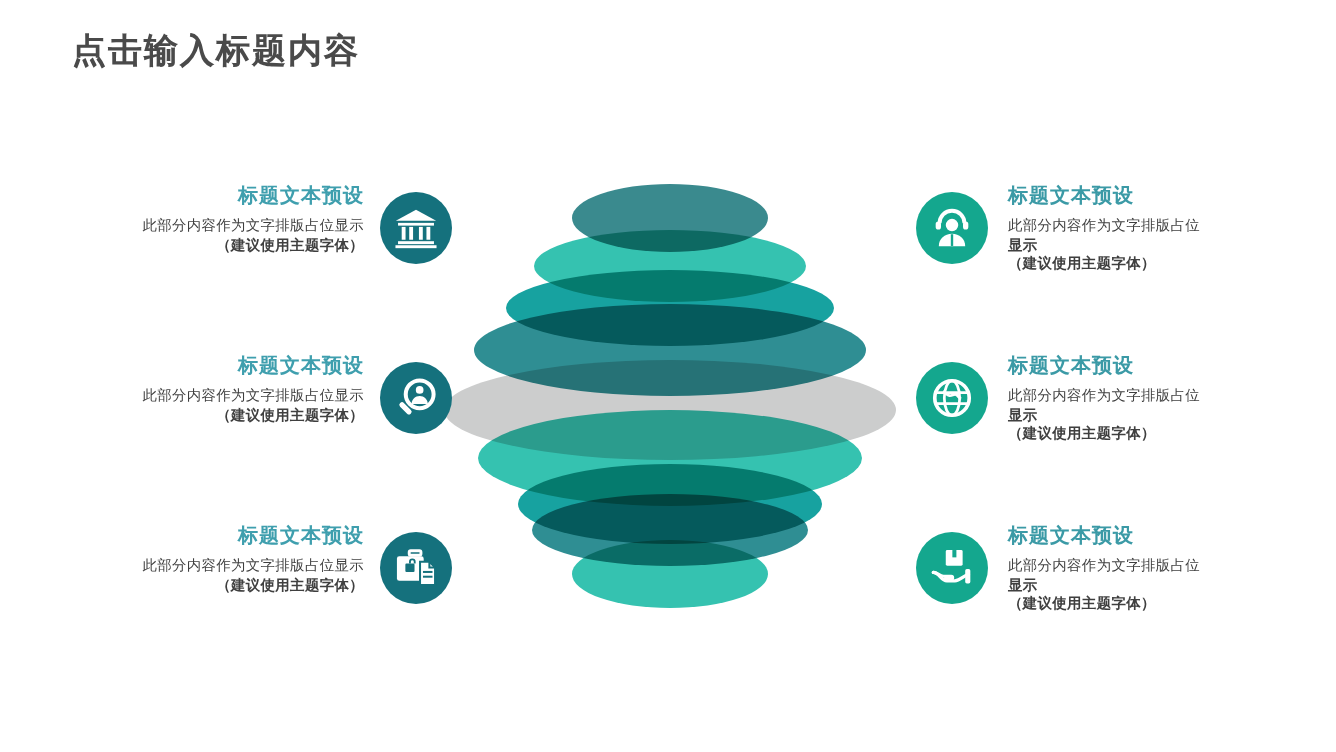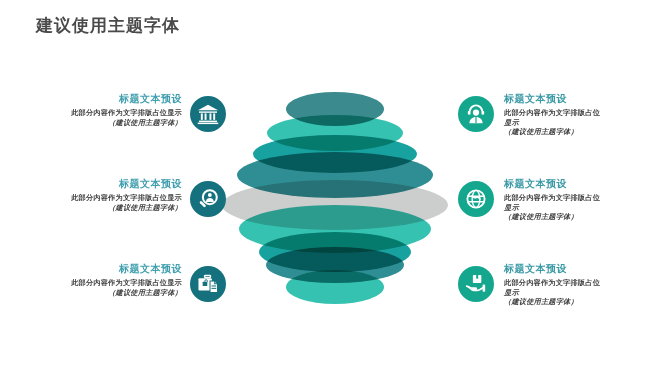--- a/index.html
+++ b/index.html
@@ -19,26 +19,26 @@
     letter-spacing:1px;white-space:nowrap;
   }
 
   
   .block{position:absolute;}
   .block .heading{
     font-size:10px;font-weight:bold;color:#3b9aa6;
     line-height:14px;letter-spacing:.5px;
   }
   .block .desc{
-    font-size:7.2px;color:#3f3f3f;font-weight:bold;
+    font-size:7.2px;color:#3f3f3f;font-weight:normal;
     line-height:9.5px;letter-spacing:.2px;margin-top:2px;
   }
   .block .note{
     font-size:7.2px;color:#3f3f3f;font-weight:bold;
-    line-height:9.5px;letter-spacing:.2px;font-style:italic;
+    line-height:9.5px;letter-spacing:.2px;
   }
   .left-block{text-align:right;width:152px;}
   .left-block .heading{color:#3f9fae;}
   .right-block{text-align:left;width:118px;}
   .right-block .heading{color:#3b9aa6;}
 
   
   .icon-circle{
     position:absolute;width:36px;height:36px;border-radius:50%;
     display:flex;align-items:center;justify-content:center;
@@ -52,21 +52,21 @@
   #sphere .ell{
     position:absolute;border-radius:50%;
     mix-blend-mode:multiply;
   }
 </style>
 </head>
 <body>
 
 <div id="slide">
 
-  <div id="page-title">建议使用主题字体</div>
+  <div id="page-title">点击输入标题内容</div>
 
   <div id="sphere">
       <div class="ell" style="width: 98px; height: 34px; left: 64px; top: 0px; background: rgb(58, 138, 142); opacity: 1;"></div>
       <div class="ell" style="width: 136px; height: 36px; left: 45px; top: 23px; background: rgb(53, 194, 176); opacity: 1;"></div>
       <div class="ell" style="width: 164px; height: 38px; left: 31px; top: 43px; background: rgb(23, 162, 160); opacity: 1;"></div>
       <div class="ell" style="width: 196px; height: 46px; left: 15px; top: 60px; background: rgb(47, 142, 147); opacity: 1;"></div>
       <div class="ell" style="width: 226px; height: 50px; left: 0px; top: 88px; background: rgb(195, 196, 196); opacity: 0.85;"></div>
       <div class="ell" style="width: 192px; height: 48px; left: 17px; top: 113px; background: rgb(53, 194, 176); opacity: 1;"></div>
       <div class="ell" style="width: 152px; height: 40px; left: 37px; top: 140px; background: rgb(23, 162, 160); opacity: 1;"></div>
       <div class="ell" style="width: 138px; height: 36px; left: 44px; top: 155px; background: rgb(47, 142, 147); opacity: 1;"></div>

